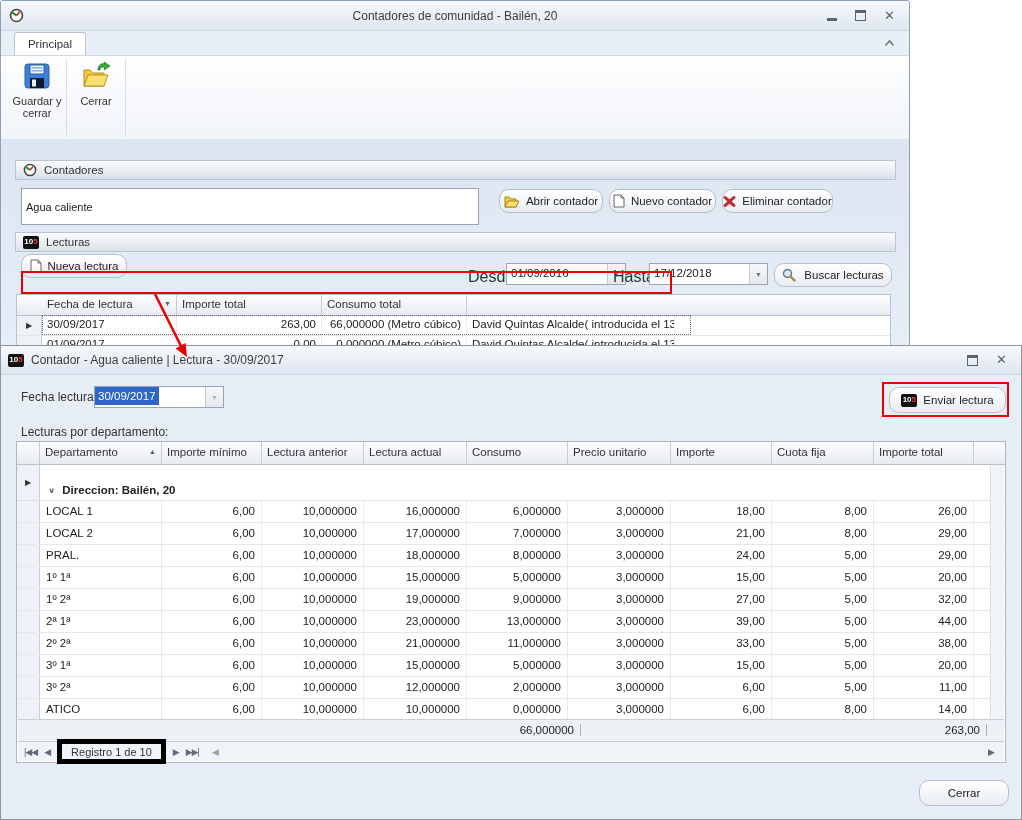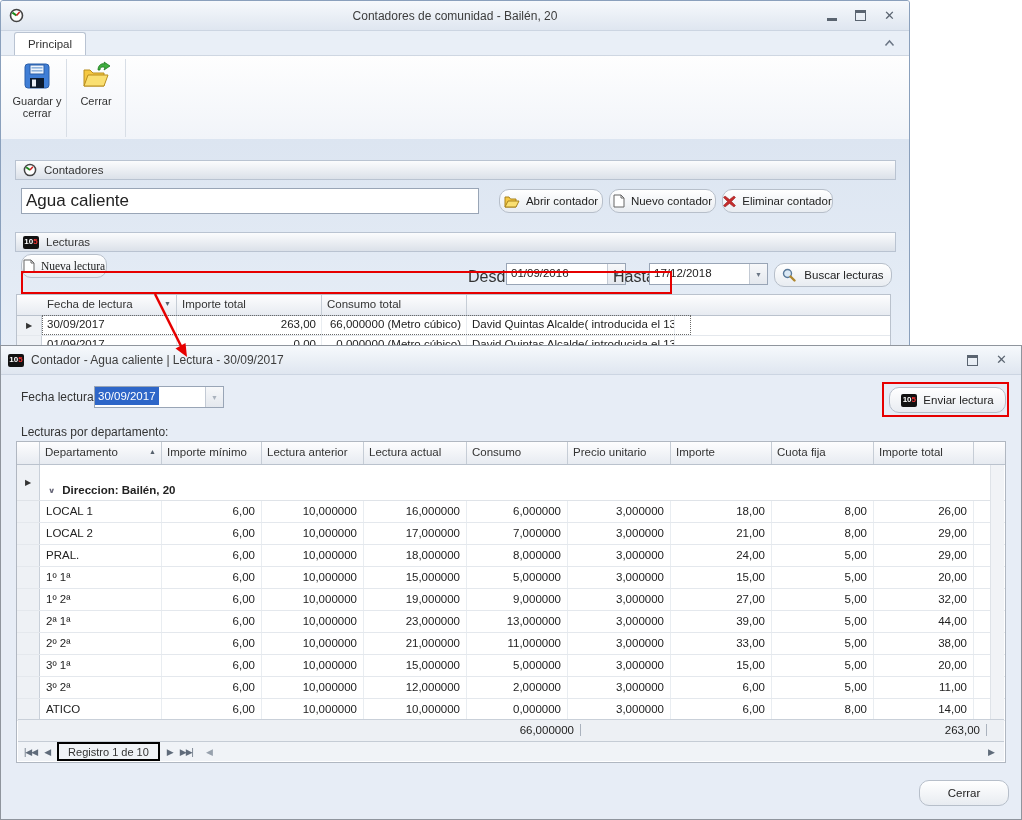--- a/index.html
+++ b/index.html
@@ -32,22 +32,22 @@
   .rb-btn{width:56px;padding-top:5px;text-align:center;font-size:11px;line-height:12px;
           color:#333;}
   .rb-btn svg{display:block;margin:0 auto 4px;}
   .rb-sep{width:1px;background:#d8dee6;margin:3px 1px;}
   .formbody{position:absolute;top:138px;bottom:0;left:0;right:0;
             background:linear-gradient(#dce5f1,#e7eef7);}
   .group-hdr{position:absolute;left:14px;right:13px;height:20px;
              background:linear-gradient(#fbfcfd,#dbe1e9);border:1px solid #b9c3d1;
              display:flex;align-items:center;gap:7px;padding-left:7px;
              font-size:11.5px;color:#333;box-sizing:border-box;}
-  .txt-input{position:absolute;left:20px;top:49px;width:458px;height:26px;
-             border:1px solid #99a5b6;background:#fff;font-size:17px;
+  .txt-input{position:absolute;left:20px;top:49px;width:458px;height:37px;
+             border:1px solid #99a5b6;background:#fff;font-size:11px;
              padding:0 4px;box-sizing:border-box;font-family:inherit;color:#222;}
   .btn{position:absolute;height:24px;background:linear-gradient(#ffffff,#e8ecf1);
        border:1px solid #b7bfca;border-radius:10px;display:flex;align-items:center;
        justify-content:center;gap:6px;font-size:11.5px;color:#222;box-sizing:border-box;}
   .lbl{position:absolute;font-size:16px;color:#333;}
   .combo{position:absolute;height:22px;border:1px solid #99a5b6;background:#fff;
          display:flex;box-sizing:border-box;font-size:11.5px;}
   .combo .val{flex:1;padding:3px 4px 0;white-space:nowrap;overflow:hidden;}
   .combo .drop{width:17px;border-left:1px solid #c3cad4;
                background:linear-gradient(#f7f8fa,#e4e8ee);display:flex;
@@ -100,21 +100,21 @@
            background:#f1f3f6;border-left:1px solid #dfe3e8;}
   .totals{position:absolute;left:1px;right:1px;bottom:20px;height:22px;
           background:#edf0f4;border-top:1px solid #c9d0d9;font-size:11.5px;color:#222;}
   .totals span{position:absolute;top:4px;padding-right:6px;border-right:1px solid #aab2bd;}
   .tot-consumo{right:423px;}
   .tot-total{right:17px;}
   .navbar{position:absolute;left:1px;right:1px;bottom:1px;height:19px;background:#f0f3f7;
           border-top:1px solid #c5ccd5;display:flex;align-items:center;gap:3px;
           padding-left:4px;font-size:9px;color:#5f6b7a;}
   .nav-glyph{letter-spacing:-1px;padding:0 2px;}
-  .rec-box{height:15px;border:2px solid #000000;padding:0 9px;display:flex;
+  .rec-box{height:15px;border:5px solid #000000;padding:0 9px;display:flex;
            align-items:center;font-size:11px;color:#333;margin:0 2px;}
   .hscroll-right{margin-left:auto;margin-right:8px;}
   #annotations{position:absolute;left:0;top:0;width:1022px;height:820px;
                pointer-events:none;z-index:50;}
   .counter-ico{display:inline-flex;align-items:center;justify-content:center;
                width:16px;height:13px;background:#111;border-radius:2px;
                font-size:8px;font-weight:bold;color:#fff;letter-spacing:0;line-height:1;}
   .counter-ico b{color:#e33;font-weight:bold;}
 </style>
 </head>
@@ -197,21 +197,21 @@
       <svg width="13" height="13" viewBox="0 0 13 13">
           <path d="M2 1 L6.5 4.5 L11 1 L12.5 2.5 L8.5 6.5 L12.5 10.5 L11 12 L6.5 8.5 L2 12 L0.5 10.5 L4.5 6.5 L0.5 2.5 Z" fill="#c42b2b" stroke="#8f1d1d" stroke-width="0.5"></path>
         </svg>
       <span>Eliminar contador</span>
     </div>
 
     <div class="group-hdr" style="top:93px;">
       <span class="counter-ico">10<b>5</b></span>
       <span>Lecturas</span>
     </div>
-    <div class="btn" style="left:20px;top:115px;width:86px;font-family:Liberation Serif, serif;">
+    <div class="btn" style="left:20px;top:115px;width:106px;">
       <svg width="12" height="14" viewBox="0 0 12 14">
           <path d="M1 1 L8 1 L11 4 L11 13 L1 13 Z" fill="#fff" stroke="#666"></path>
           <path d="M8 1 L8 4 L11 4" fill="none" stroke="#666"></path>
         </svg>
       <span>Nueva lectura</span>
     </div>
     <span class="lbl" style="left:467px;top:129px;">Desde:</span>
     <div class="combo" style="left:505px;top:124px;width:120px;">
       <span class="val">01/09/2016</span>
       <span class="drop">▼</span>

